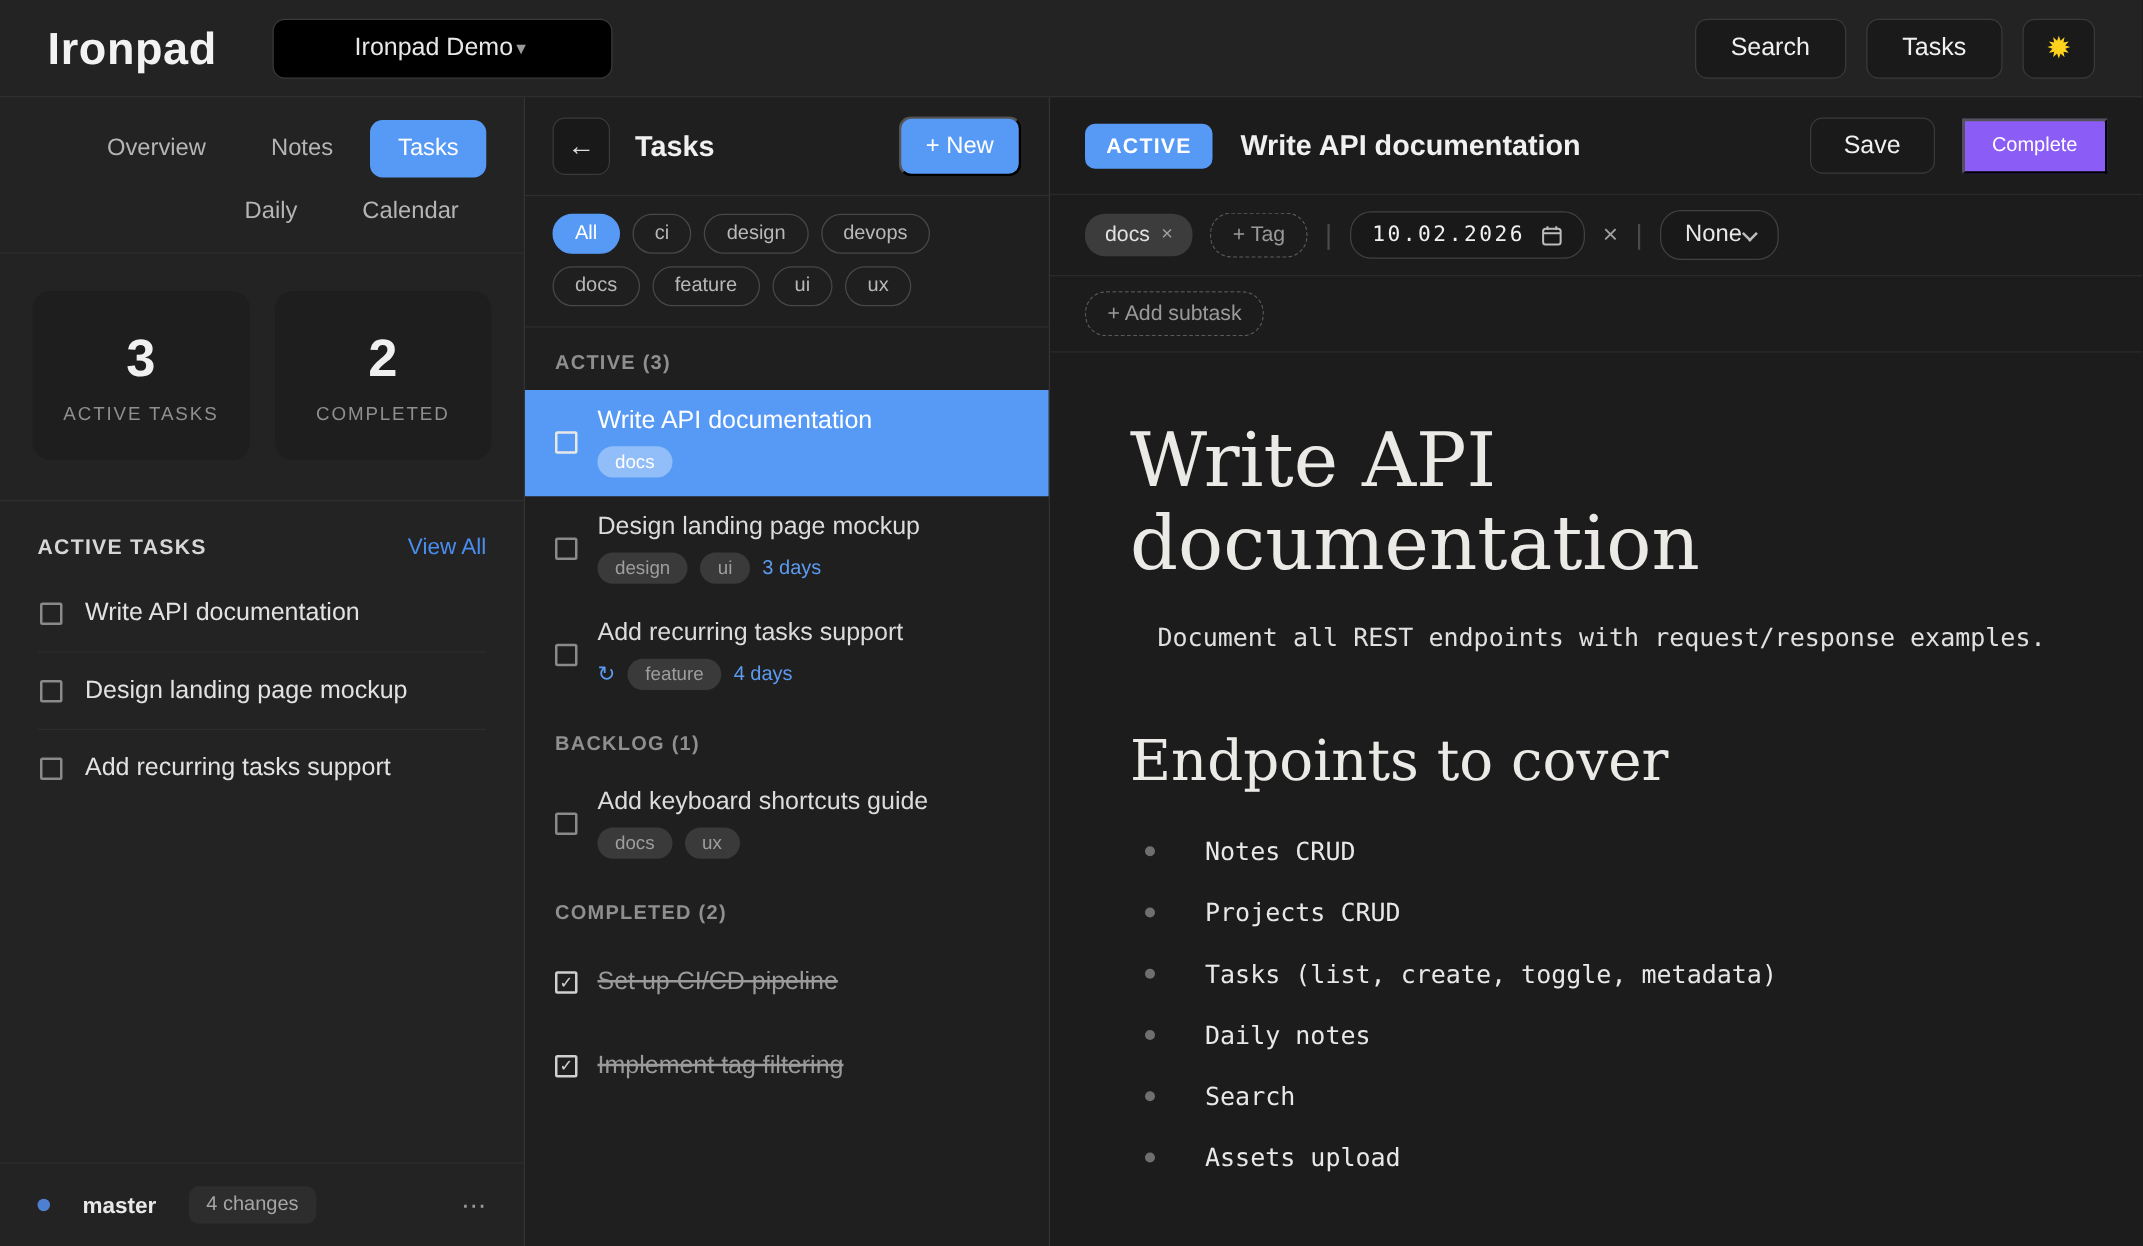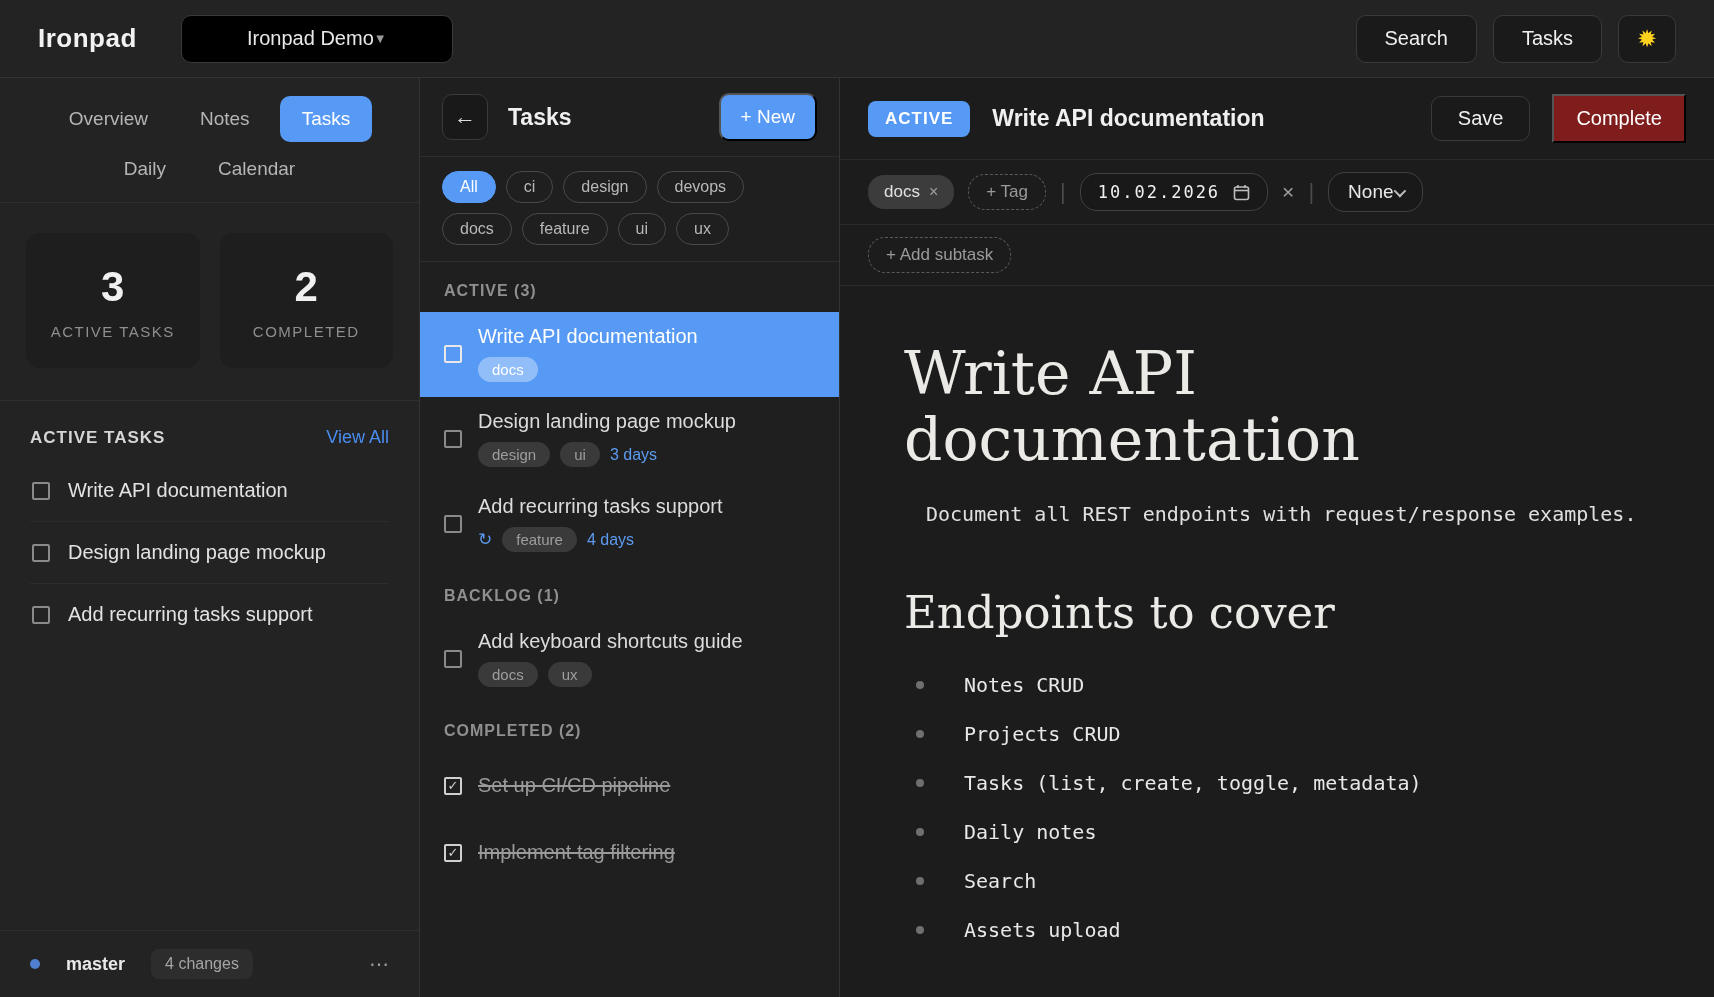--- a/index.html
+++ b/index.html
@@ -7,21 +7,21 @@
   body {
     background:#1a1a1a; color:#e6e6e6;
     font-family:"Liberation Sans", sans-serif;
   }
 
   
   .topbar {
     height:78px; background:#232323; border-bottom:1px solid #333;
     display:flex; align-items:center; padding:0 38px;
   }
-  .logo { font-size:26px; font-weight:bold; color:#f2f2f2; letter-spacing:.5px; }
+  .logo { font-size:36px; font-weight:bold; color:#f2f2f2; letter-spacing:.5px; }
   .workspace {
     margin-left:44px; width:272px; height:48px; background:#000000;
     border:1px solid #3a3a3a; border-radius:10px; padding:0 22px;
     display:flex; align-items:center; justify-content:center;
     font-size:20px; color:#e8e8e8; cursor:pointer;
   }
   .workspace .chev { font-size:13px; color:#9a9a9a; }
   .topbar-right { margin-left:auto; display:flex; gap:16px; }
   .tb-btn {
     height:48px; padding:0 28px; background:#1a1a1a; border:1px solid #3a3a3a;
@@ -33,21 +33,21 @@
 
   
   .app { display:flex; height:919px; }
 
   
   .sidebar {
     width:420px; background:#232323; border-right:1px solid #333;
     position:relative; flex-shrink:0;
   }
   .side-nav {
-    display:flex; flex-wrap:wrap; justify-content:center;
+    display:flex; flex-wrap:wrap; justify-content:flex-end;
     align-items:center; row-gap:4px; column-gap:8px; padding:18px 30px 10px;
   }
   .side-nav .nav-item {
     padding:12px 22px; font-size:19px; color:#b5b5b5; cursor:pointer; border-radius:10px;
   }
   .side-nav .nav-item.active { background:#579af5; color:#fff; }
   .divider { border-top:1px solid #2e2e2e; }
   .stats { display:flex; gap:20px; padding:30px 26px 32px; }
   .stat-card {
     flex:1; background:#1e1e1e; border-radius:14px; text-align:center;
@@ -130,22 +130,22 @@
   .status-badge {
     background:#579af5; color:#fff; font-weight:bold; font-size:17px;
     letter-spacing:1px; padding:8px 17px; border-radius:8px;
   }
   .dt-title { font-size:23px; font-weight:bold; color:#f0f0f0; }
   .save-btn {
     margin-left:auto; background:#1a1a1a; border:1px solid #3a3a3a; color:#f0f0f0;
     border-radius:10px; padding:10px 26px; font-size:20px; cursor:pointer;
   }
   .complete-btn {
-    background:#7f1d1d; color:#fff; border-radius:0; padding:11px 22px;
-    font-size:20px; cursor:pointer;
+    background:#8b5cf6; color:#fff; border-radius:0; padding:11px 22px;
+    font-size:16px; cursor:pointer;
   }
   .dt-meta {
     display:flex; align-items:center; gap:14px; padding:12px 28px;
     border-bottom:1px solid #2a2a2a;
   }
   .meta-tag {
     background:#3c3c3c; border-radius:16px; padding:7px 16px; font-size:17px;
     color:#e0e0e0; display:flex; align-items:center; gap:9px; cursor:pointer;
   }
   .meta-tag .x { color:#a0a0a0; font-size:16px; }

